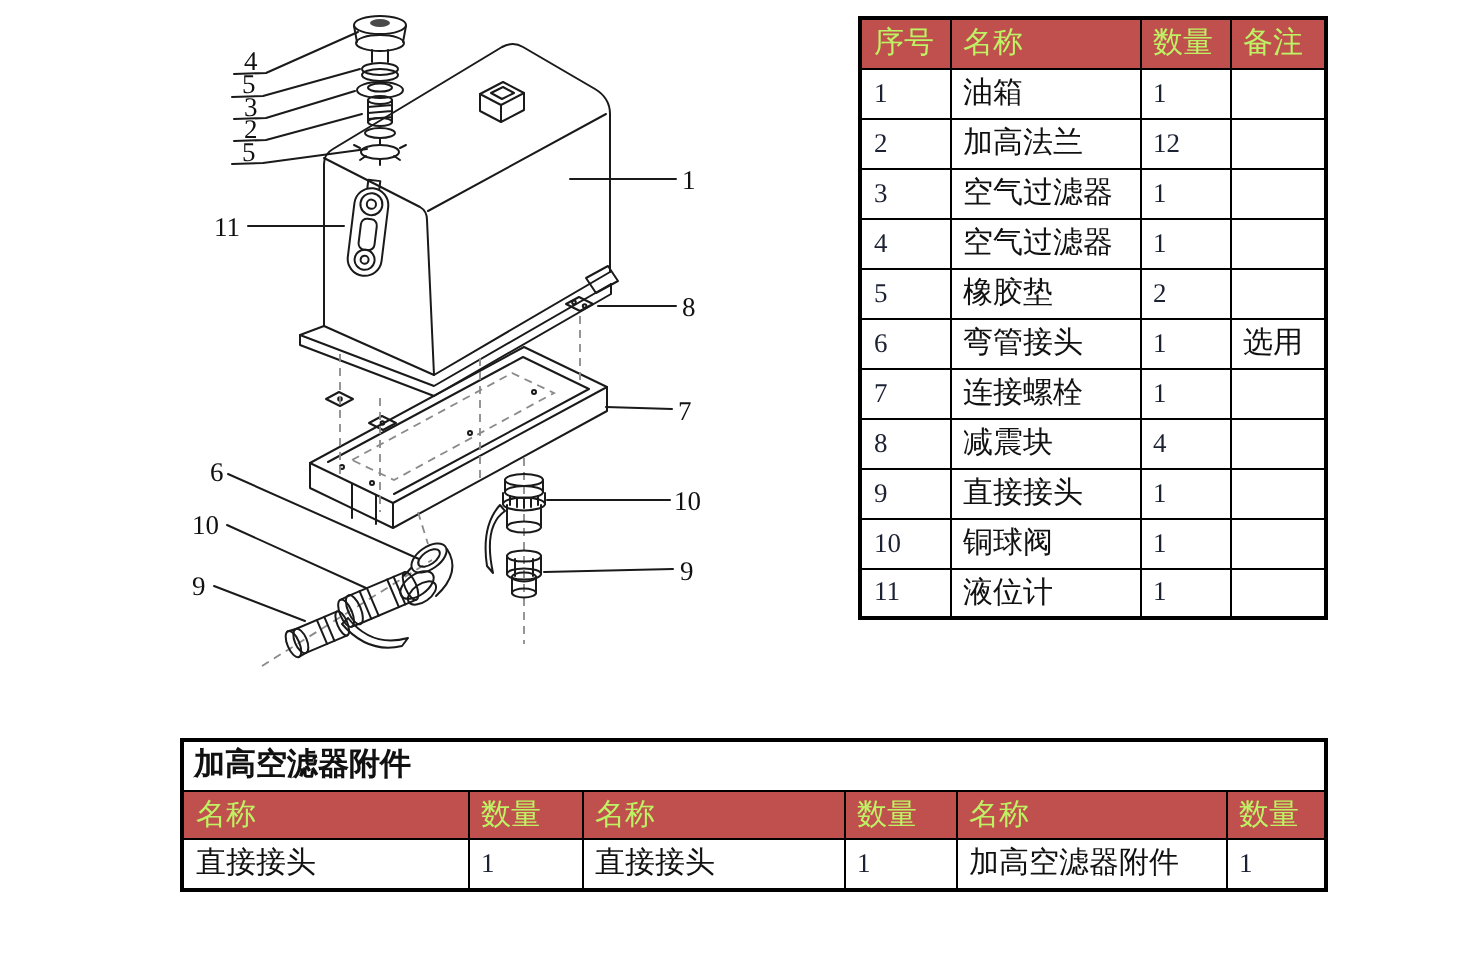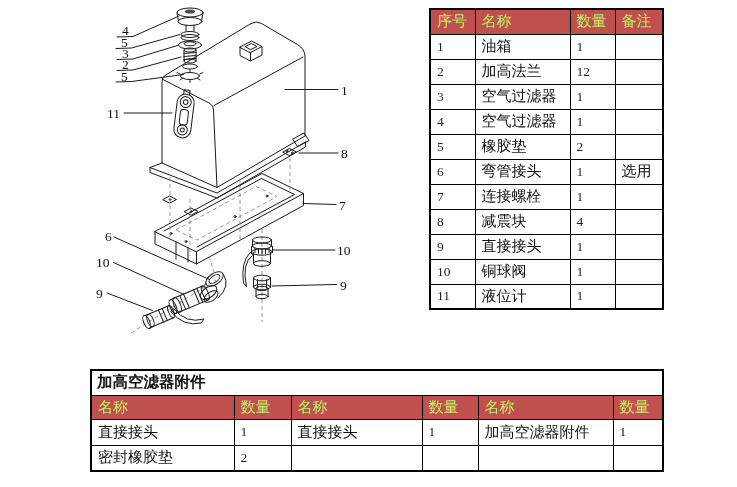--- a/index.html
+++ b/index.html
@@ -298,24 +298,16 @@
       <th>数量</th>
     </tr>
     <tr>
       <td>直接接头</td>
       <td class="num">1</td>
       <td>直接接头</td>
       <td class="num">1</td>
       <td>加高空滤器附件</td>
       <td class="num">1</td>
     </tr>
-    <tr>
-      <td>密封橡胶垫</td>
-      <td class="num">2</td>
-      <td></td>
-      <td class="num"></td>
-      <td></td>
-      <td class="num"></td>
-    </tr>
   </tbody>
     </table>
 
 </div>
 
 </body></html>

